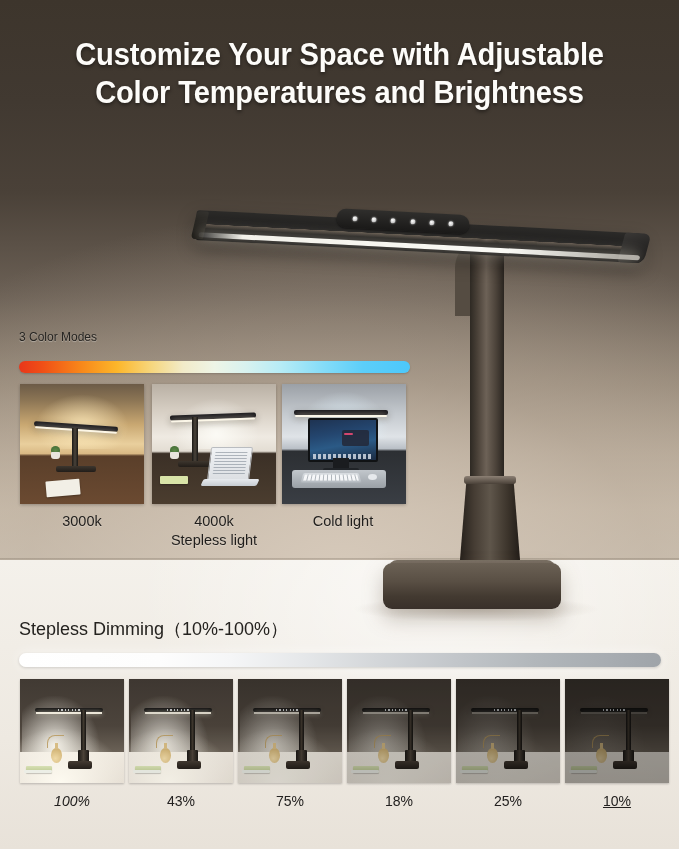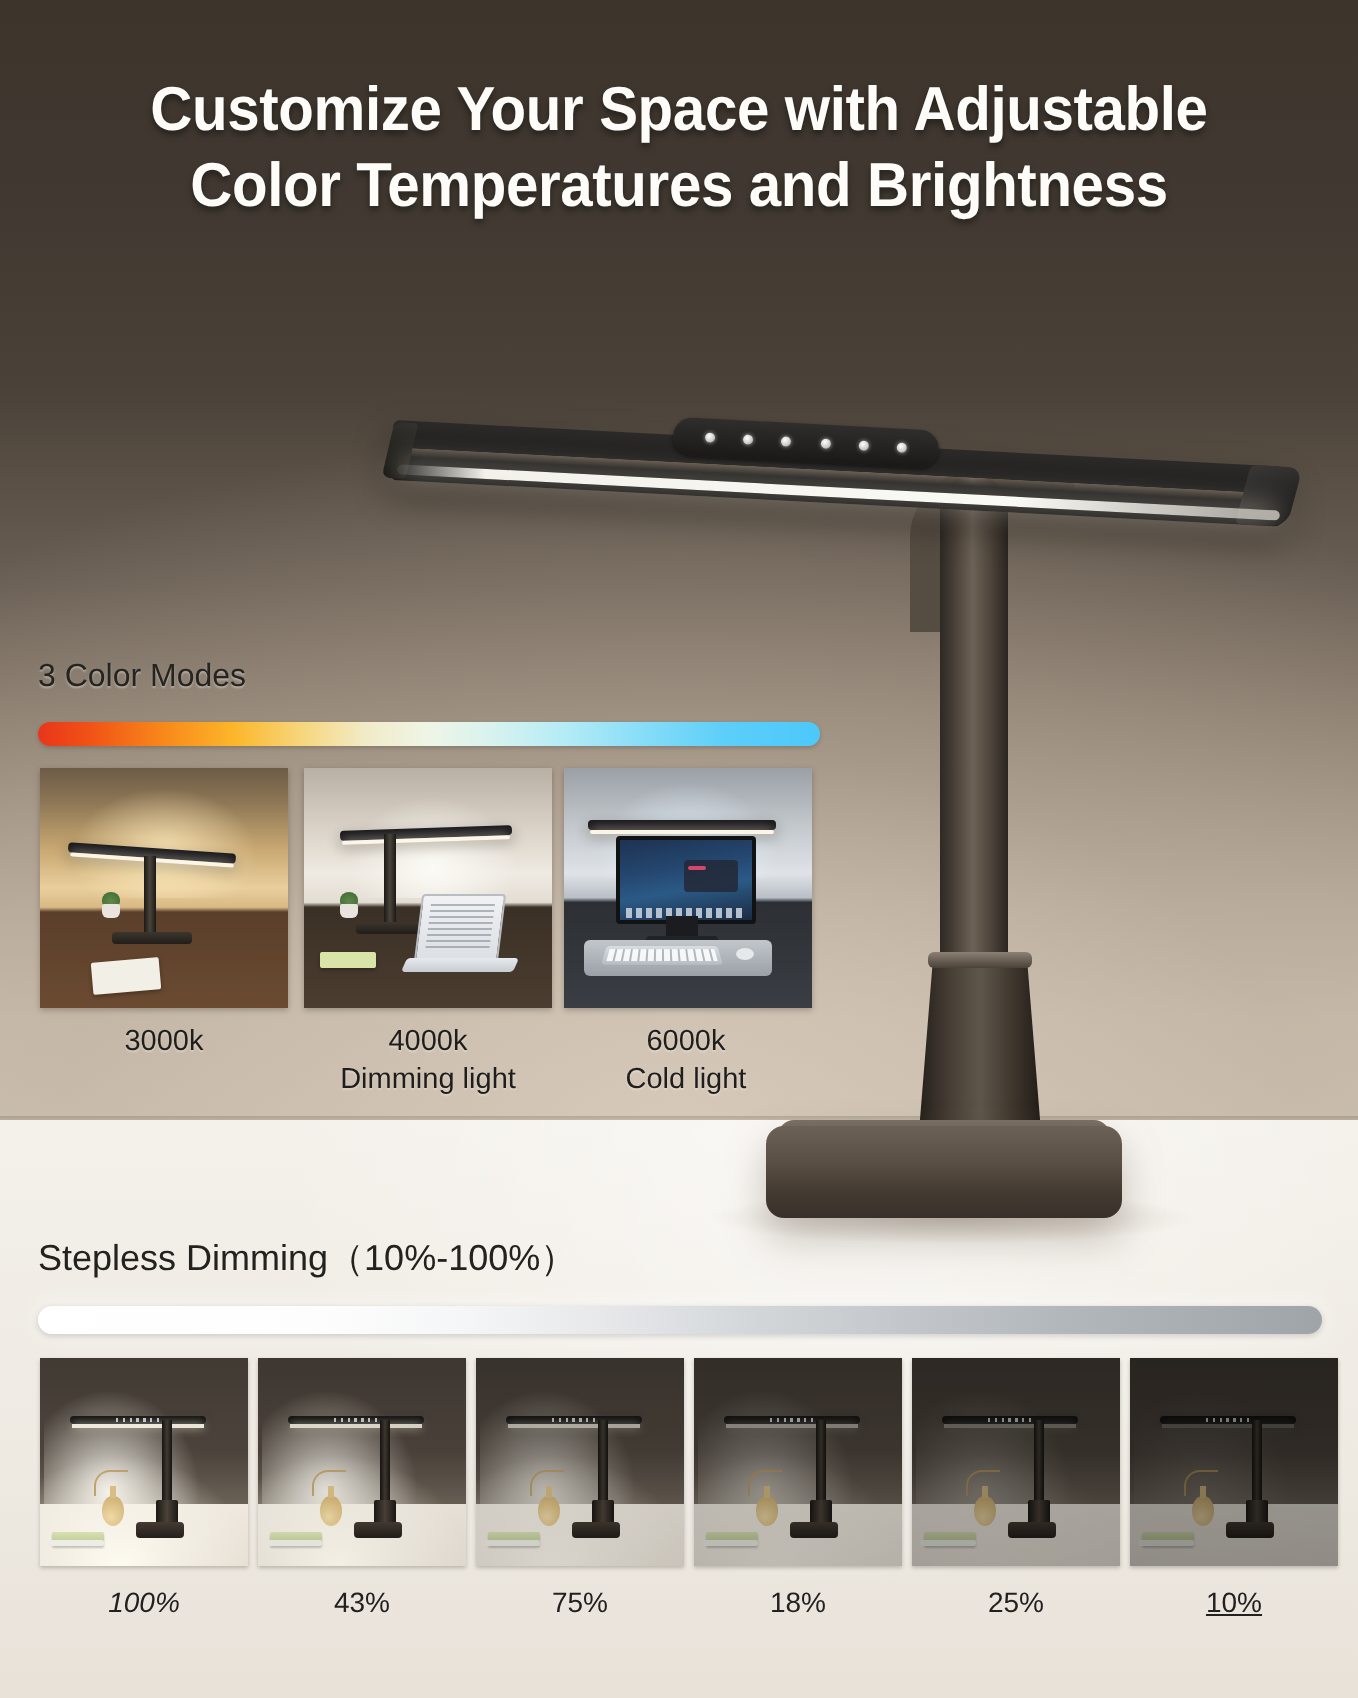--- a/index.html
+++ b/index.html
@@ -123,21 +123,21 @@
     border-radius:8px;
   }
   .base-shadow{
     position:absolute;left:352px;top:596px;width:248px;height:26px;
     background:radial-gradient(ellipse at 50% 50%, rgba(120,104,86,0.30) 0%, rgba(120,104,86,0) 70%);
   }
 
   
   .sec-color{position:absolute;left:0;top:330px;width:430px;}
   .sec-title{
-    font-size:16px;color:#262421;margin:0 0 10px 19px;font-weight:normal;
+    font-size:12px;color:#262421;margin:0 0 10px 19px;font-weight:normal;
     text-shadow:0 1px 1px rgba(255,255,255,0.35);
   }
   .temp-bar{
     position:absolute;left:19px;top:31px;width:391px;height:12px;border-radius:6px;
     background:linear-gradient(90deg,
       #e8361a 0%, #f04f16 6%, #f8881a 16%, #fcb62a 25%,
       #f6d77f 34%, #f2ebc9 42%, #eef5e6 50%, #d8f2ef 58%,
       #b6ecf6 67%, #84dcf8 78%, #5ccef9 88%, #4cc8fb 100%);
     box-shadow:0 1px 2px rgba(0,0,0,0.18);
   }
@@ -364,24 +364,23 @@
       </div>
 
     </div>
 
     <div class="cm-labels">
       <div class="cm-label">
         <div>3000k</div>
       </div>
       <div class="cm-label">
         <div>4000k</div>
-        <div>Dimming light</div>
+        <div>Stepless light</div>
       </div>
       <div class="cm-label">
-        <div>6000k</div>
         <div>Cold light</div>
       </div>
     </div>
   </div>
 
   <div class="sec-dim">
     <h2 class="dim-title">Stepless Dimming（10%-100%）</h2>
     <div class="dim-bar"></div>
 
     <div class="dim-row" id="dim-row">

